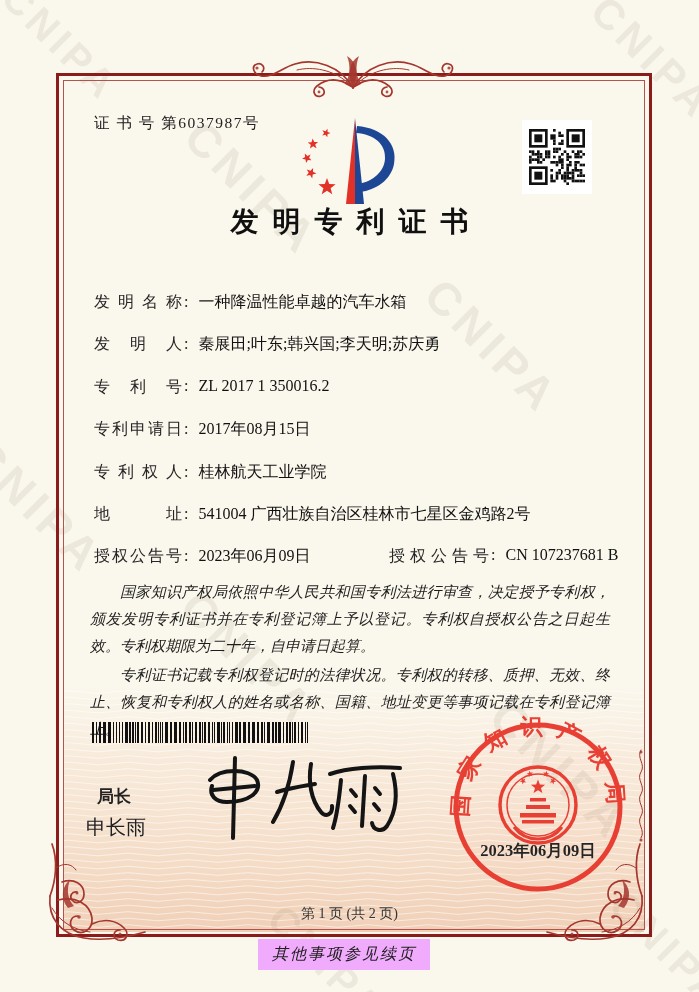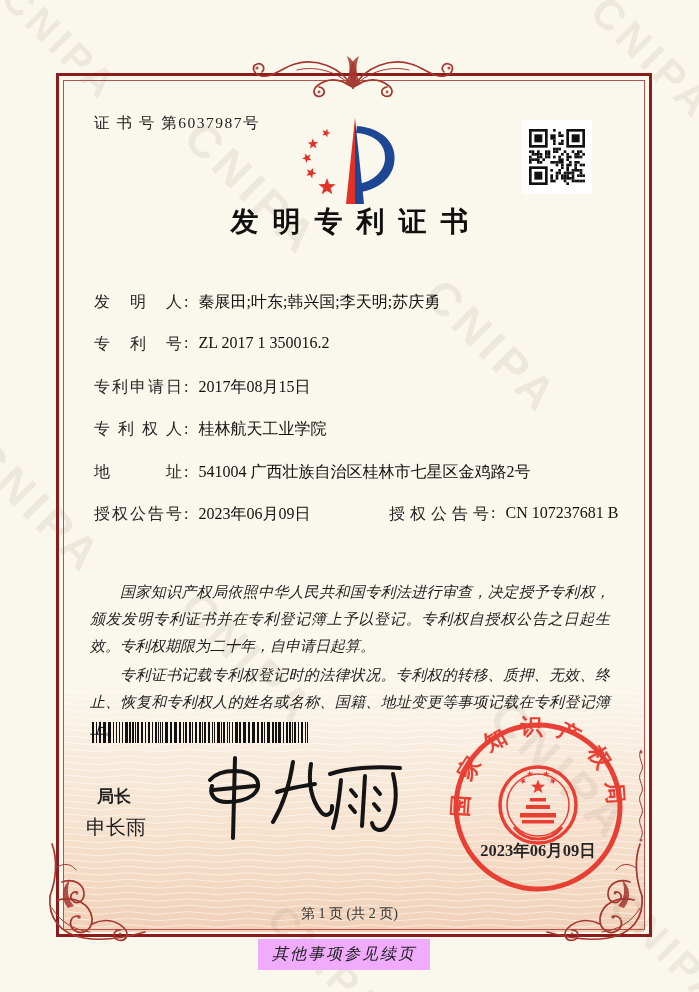--- a/index.html
+++ b/index.html
@@ -310,20 +310,23 @@
         <rect fill="#111" x="0" y="37.33333333333333" width="18.666666666666664" height="18.666666666666664"></rect>
         <rect fill="#fff" x="2.6666666666666665" y="40" width="13.333333333333332" height="13.333333333333332"></rect>
         <rect fill="#111" x="5.333333333333333" y="42.666666666666664" width="8" height="8"></rect>
       </svg>
   </div>
 
   <div class="doc-title">发明专利证书</div>
 
   <div class="fields">
     <div class="field-row">
+      <span class="flabel">发明名称</span><span class="fcolon">:</span><span class="fvalue">一种降温性能卓越的汽车水箱</span>
+    </div>
+    <div class="field-row">
       <span class="flabel">发明人</span><span class="fcolon">:</span><span class="fvalue">秦展田;叶东;韩兴国;李天明;苏庆勇</span>
     </div>
     <div class="field-row">
       <span class="flabel">专利号</span><span class="fcolon">:</span><span class="fvalue">ZL 2017 1 350016.2</span>
     </div>
     <div class="field-row">
       <span class="flabel">专利申请日</span><span class="fcolon">:</span><span class="fvalue">2017年08月15日</span>
     </div>
     <div class="field-row">
       <span class="flabel">专利权人</span><span class="fcolon">:</span><span class="fvalue">桂林航天工业学院</span>

